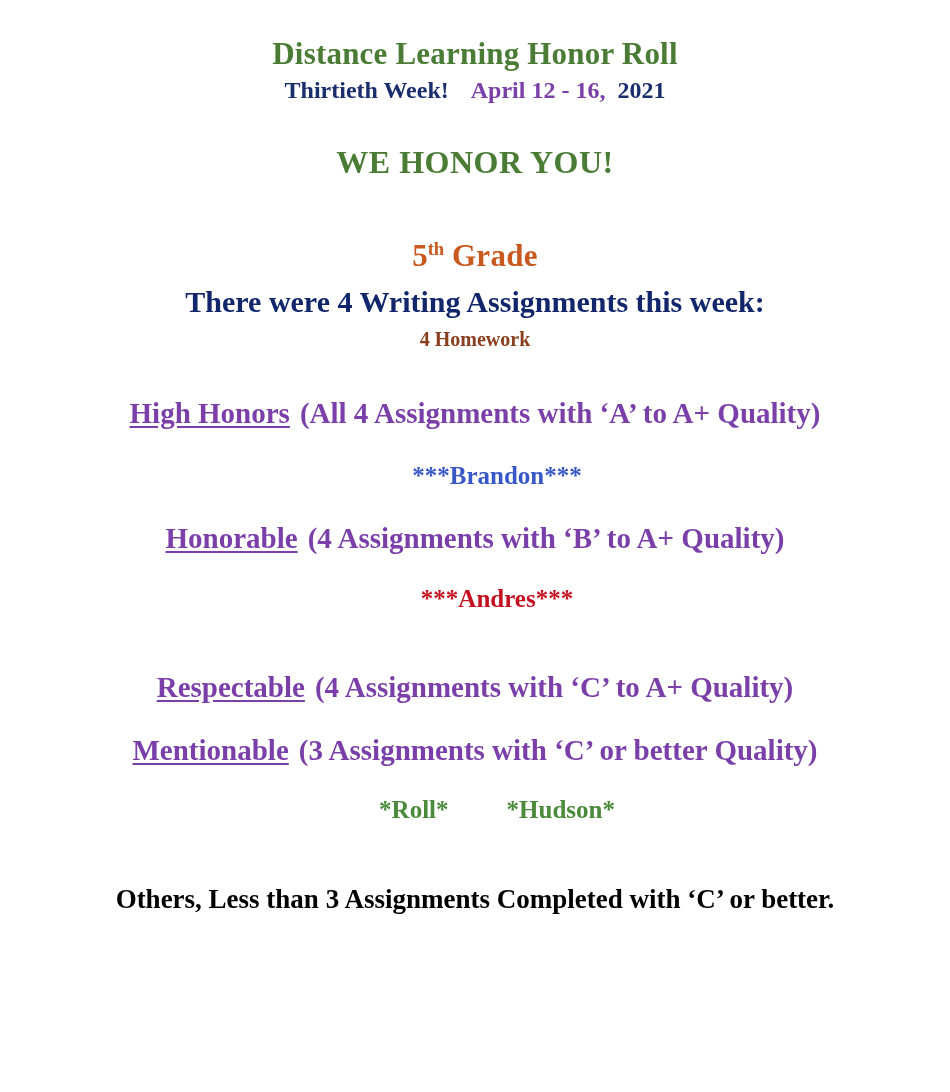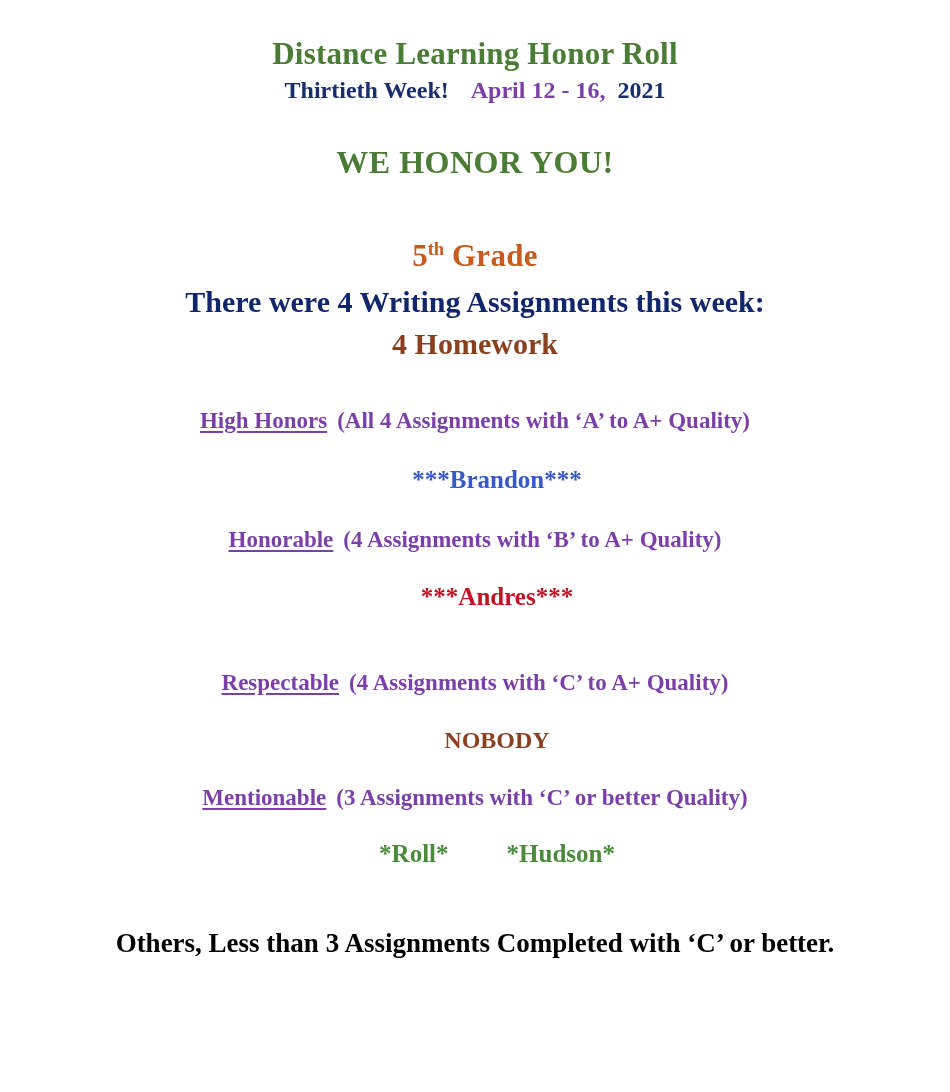--- a/index.html
+++ b/index.html
@@ -75,28 +75,28 @@
   .grade .gword {
     letter-spacing: 0.3px;
   }
 
   .assign-count {
     font-size: 30px;
     color: #12276b;
     padding-top: 16px;
   }
   .homework {
-    font-size: 30px;
+    font-size: 20px;
     color: #8a3f1e;
     padding-top: 12px;
   }
 
   
   .cat {
-    font-size: 23px;
+    font-size: 29px;
     color: #7a3fa8;
   }
   .cat .label {
     text-decoration: underline;
     text-underline-offset: 3px;
   }
   .cat .spacer {
     display: inline-block;
     width: 10px;
   }
@@ -156,23 +156,20 @@
   <div class="line cat c-honorable">
     <span class="label">Honorable</span><span class="spacer"></span><span>(4  Assignments with ‘B’ to A+ Quality)</span>
   </div>
   <div class="line names n-honorable">
     <span>***Andres***</span>
   </div>
 
   <div class="line cat c-respect">
     <span class="label">Respectable</span><span class="spacer"></span><span>(4  Assignments with ‘C’  to A+ Quality)</span>
   </div>
-  <div class="line names n-respect">
-    <span>NOBODY</span>
-  </div>
 
   <div class="line cat c-mention">
     <span class="label">Mentionable</span><span class="spacer"></span><span>(3 Assignments with ‘C’ or better Quality)</span>
   </div>
   <div class="line names n-mention">
     <span>*Roll*</span><span class="namegap"></span><span>*Hudson*</span>
   </div>
 
   <div class="line footer-note">Others, Less than 3 Assignments Completed with ‘C’ or better.</div>
 

